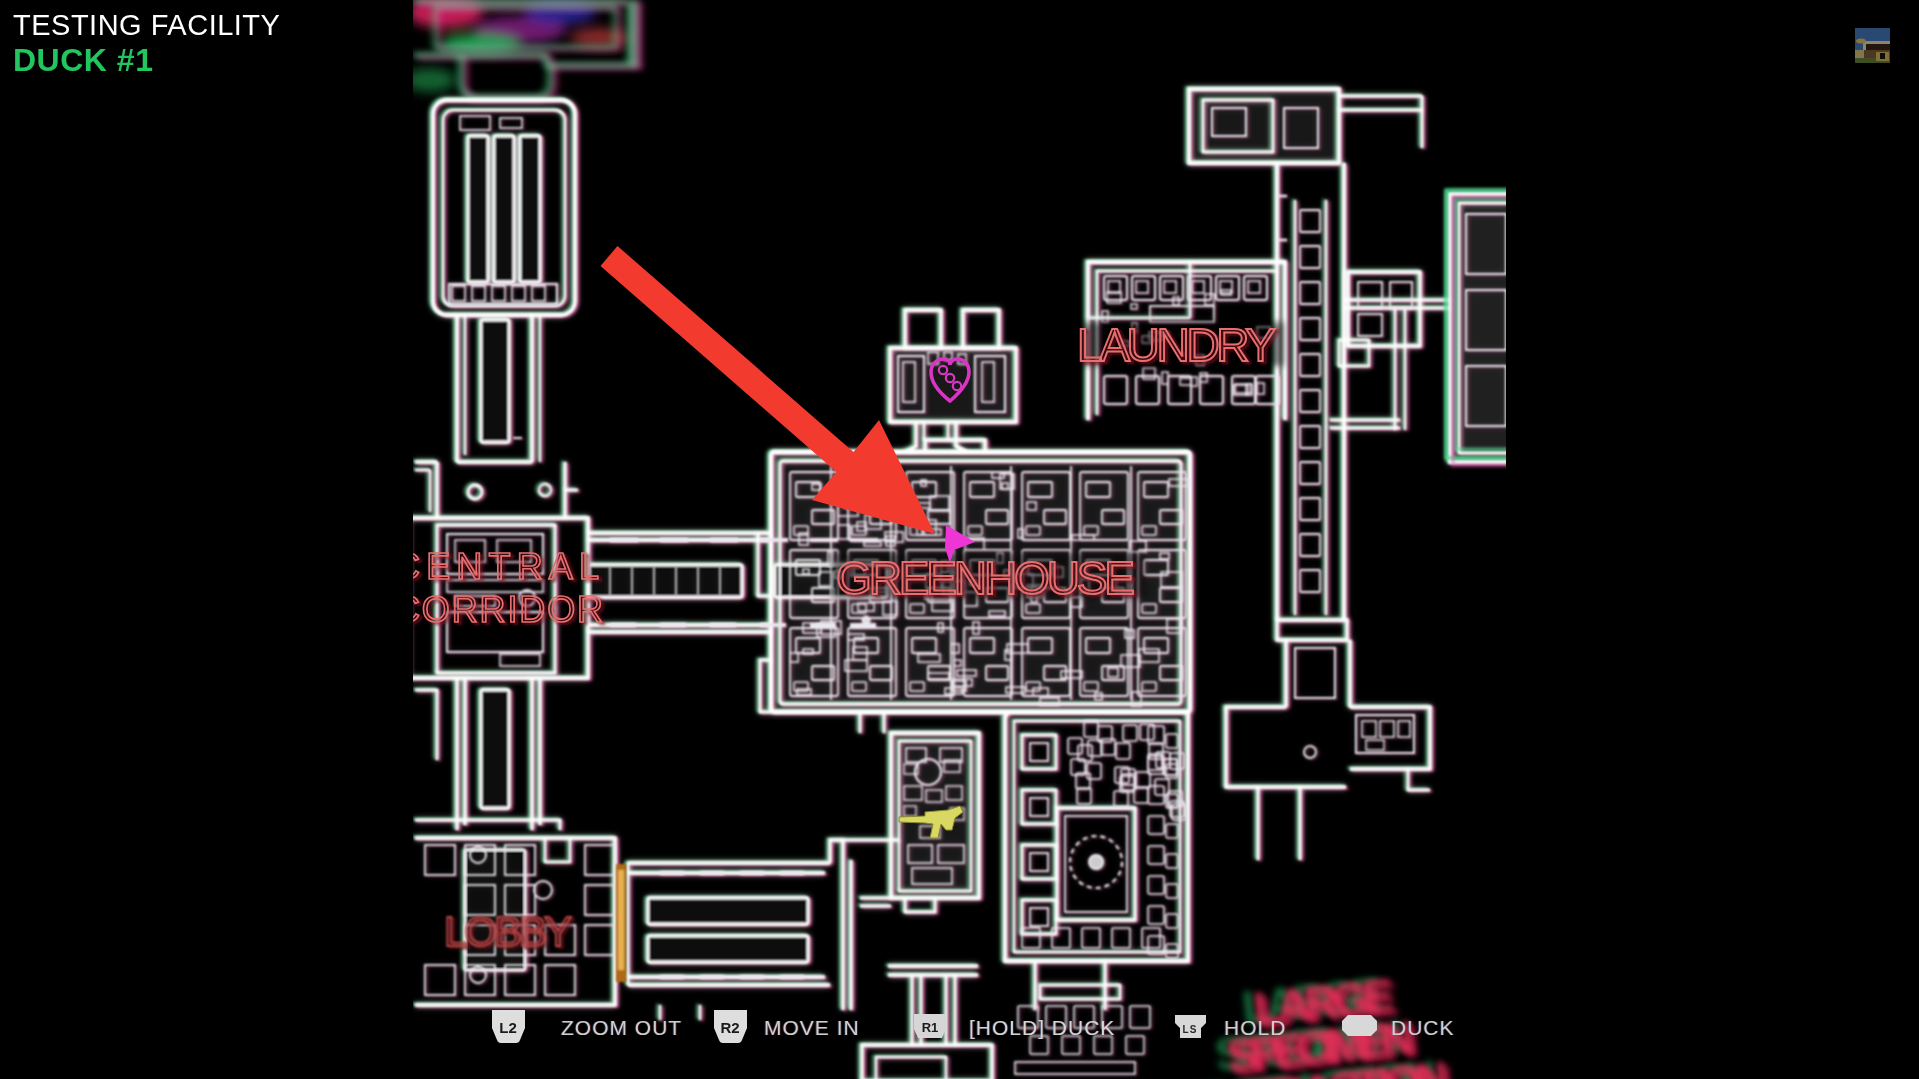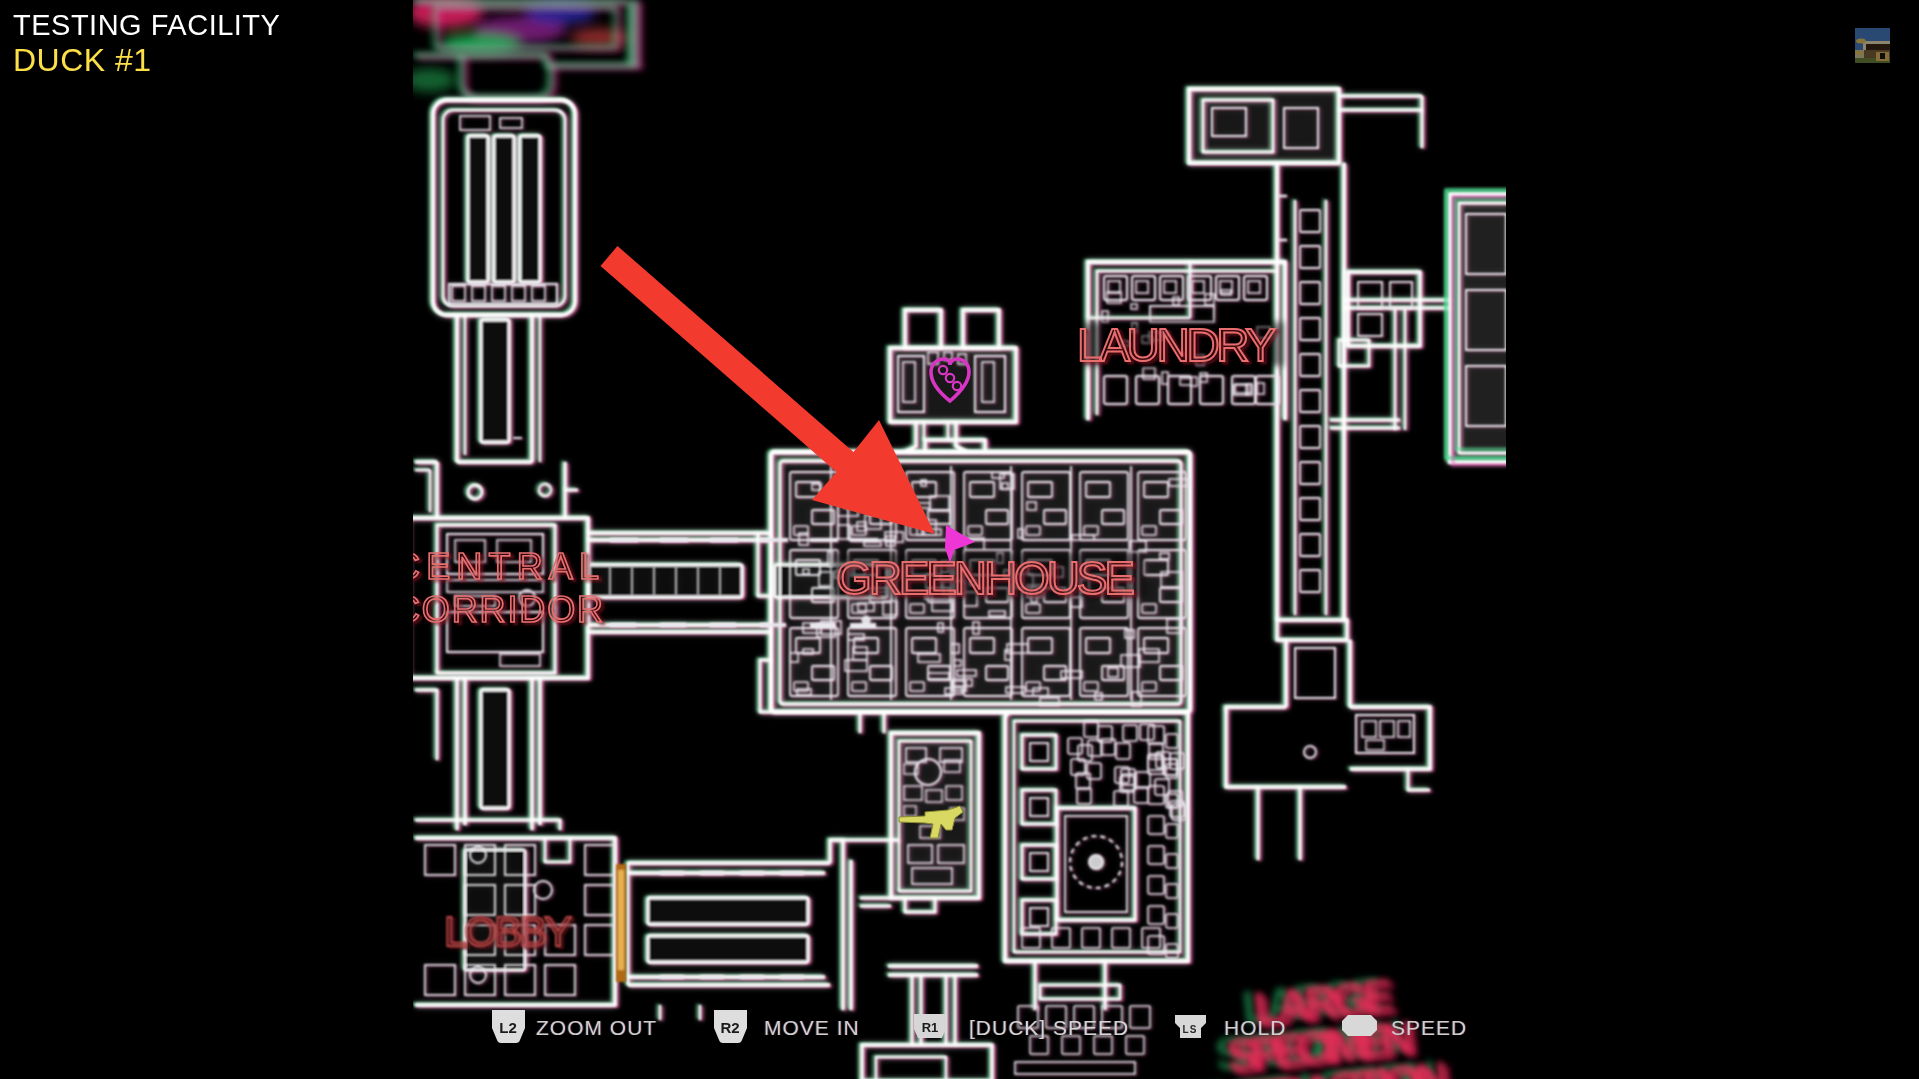--- a/index.html
+++ b/index.html
@@ -1,19 +1,19 @@
 <!DOCTYPE html>
 <html><head><meta charset="utf-8">
 <style>
   html,body{margin:0;padding:0;background:#000;width:1919px;height:1079px;overflow:hidden}
   *{box-sizing:border-box}
   .abs{position:absolute}
   body{font-family:"Liberation Sans",sans-serif}
   #title1{left:13px;top:9px;font-size:29px;font-weight:normal;color:#fff;letter-spacing:0.5px}
-  #title2{left:13px;top:42px;font-size:32px;font-weight:normal;color:#fde047;letter-spacing:0.5px}
+  #title2{left:13px;top:42px;font-size:32px;font-weight:bold;color:#22c55e;letter-spacing:0.5px}
   .hud{top:1016px;height:26px;color:#cfcfcf;font-size:21px;letter-spacing:1px;white-space:nowrap;text-shadow:1px 0 rgba(255,90,90,.28),-1px 0 rgba(90,160,255,.28)}
 </style></head>
 <body>
 <svg class="abs" style="left:0;top:0" width="1919" height="1079" viewBox="0 0 1919 1079">
 <defs>
   <filter id="b05" x="-20%" y="-20%" width="140%" height="140%">
         <feGaussianBlur stdDeviation="0.5"></feGaussianBlur>
       </filter>
   <filter id="b1" x="-20%" y="-20%" width="140%" height="140%">
         <feGaussianBlur stdDeviation="1.0"></feGaussianBlur>
@@ -630,17 +630,17 @@
   <ellipse cx="1861" cy="41" rx="5" ry="2.5" fill="#c7ab56"></ellipse>
   <ellipse cx="1859" cy="53" rx="4" ry="2" fill="#c7ab56"></ellipse>
   <rect x="1876" y="52" width="13" height="9" fill="#c2a254"></rect>
   <rect x="1880" y="53" width="5" height="6" fill="#0c0c0c"></rect>
   <rect x="1855" y="28" width="35" height="35" fill="rgba(0,0,0,0.32)"></rect>
 </g>
 </svg>
 
 <div class="abs" id="title1">TESTING FACILITY</div>
 <div class="abs" id="title2">DUCK #1</div>
-<div class="abs hud" style="left:536px">ZOOM OUT</div>
+<div class="abs hud" style="left:561px">ZOOM OUT</div>
 <div class="abs hud" style="left:764px">MOVE IN</div>
-<div class="abs hud" style="left:969px;color:#d5d5d5">[DUCK] SPEED</div>
+<div class="abs hud" style="left:969px;color:#d5d5d5">[HOLD] DUCK</div>
 <div class="abs hud" style="left:1224px">HOLD</div>
-<div class="abs hud" style="left:1391px">SPEED</div>
+<div class="abs hud" style="left:1391px">DUCK</div>
 
 </body></html>

